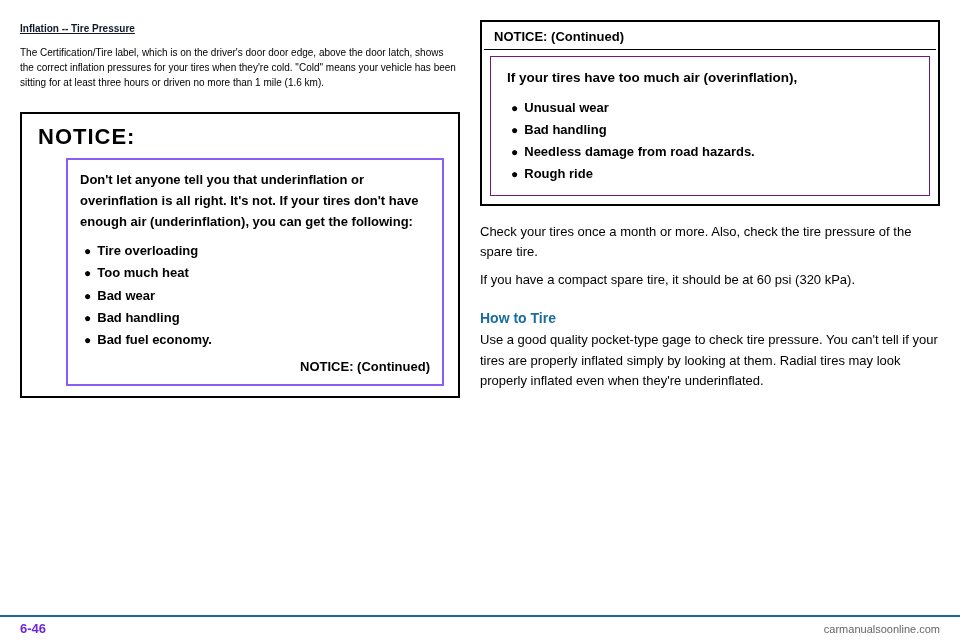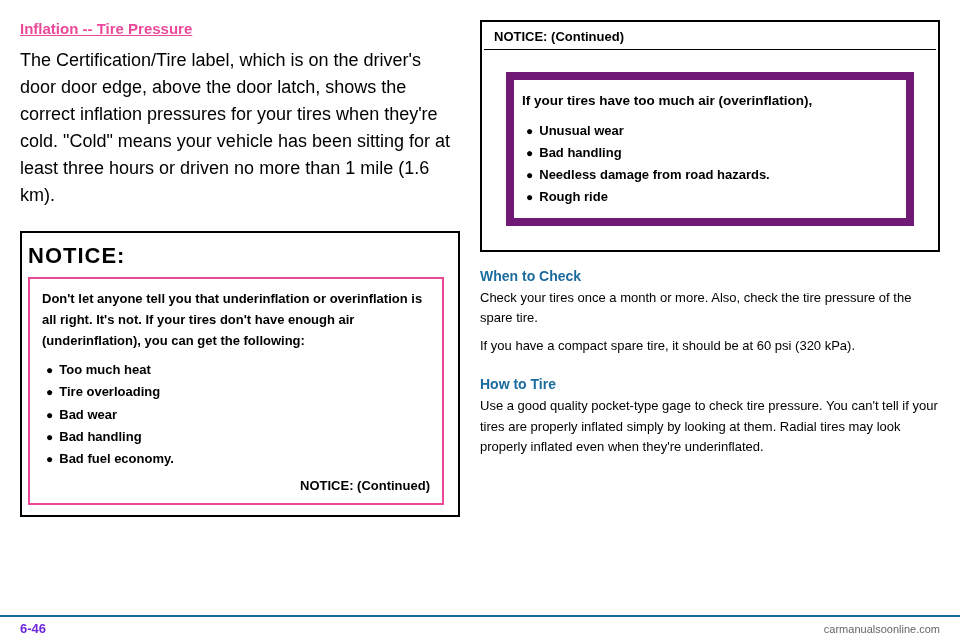--- a/index.html
+++ b/index.html
@@ -26,51 +26,52 @@
     
     .left-column {
       width: 440px;
       flex-shrink: 0;
       display: flex;
       flex-direction: column;
       gap: 10px;
     }
 
     .section-title {
-      color: #ec4899;
-      font-weight: bold;
-      font-size: 15px;
+      color: #0f172a;
+      font-weight: bold;
+      font-size: 10px;
       text-decoration: underline;
       margin-bottom: 4px;
     }
 
     .intro-text {
-      font-size: 18px;
+      font-size: 10px;
       line-height: 1.5;
       margin-bottom: 8px;
     }
 
     
     .notice-outer {
       border: 2px solid #000;
-      padding: 10px 14px 10px 6px;
+      padding: 10px 14px 10px 16px;
       margin-top: 4px;
     }
 
     .notice-outer-title {
       font-size: 22px;
       font-weight: bold;
       letter-spacing: 1px;
       margin-bottom: 8px;
     }
 
     
     .notice-inner {
-      border: 2px solid #ec4899;
+      border: 2px solid #8b5cf6;
       padding: 10px 12px;
+      margin-left: 28px;
     }
 
     .notice-inner-text {
       font-weight: bold;
       font-size: 13px;
       line-height: 1.6;
       margin-bottom: 8px;
     }
 
     .bullet-list {
@@ -117,23 +118,23 @@
 
     .notice-right-header {
       background: #fff;
       font-weight: bold;
       font-size: 13px;
       padding: 5px 10px;
       border-bottom: 1px solid #000;
     }
 
     .notice-right-inner {
-      border: 8px solid #701a75;
-      margin: 22px;
-      padding: 10px 8px;
+      border: 1px solid #701a75;
+      margin: 6px;
+      padding: 10px 16px;
     }
 
     .notice-right-inner-text {
       font-weight: bold;
       font-size: 13.5px;
       line-height: 1.6;
       margin-bottom: 8px;
     }
 
     .section-when {
@@ -196,22 +197,22 @@
 
     <p class="intro-text">The Certification/Tire label, which is on the driver's door door edge, above the door latch, shows the correct inflation pressures for your tires when they're cold. "Cold" means your vehicle has been sitting for at least three hours or driven no more than 1 mile (1.6 km).</p>
 
     <div class="notice-outer">
       <div class="notice-outer-title">NOTICE:</div>
 
       <div class="notice-inner">
         <p class="notice-inner-text">Don't let anyone tell you that underinflation or overinflation is all right. It's not. If your tires don't have enough air (underinflation), you can get the following:</p>
         <ul class="bullet-list">
 
+            <li>Tire overloading</li>
             <li>Too much heat</li>
-            <li>Tire overloading</li>
             <li>Bad wear</li>
             <li>Bad handling</li>
             <li>Bad fuel economy.</li>
           </ul>
         <div class="notice-continued">NOTICE: (Continued)</div>
       </div>
     </div>
 
   </div>
 
@@ -227,21 +228,20 @@
 
         <li>Unusual wear</li>
             <li>Bad handling</li>
             <li>Needless damage from road hazards.</li>
             <li>Rough ride</li>
           </ul>
       </div>
     </div>
 
     <div class="section-when">
-      <div class="section-subtitle">When to Check</div>
       <p class="body-text">Check your tires once a month or more. Also, check the tire pressure of the spare tire.</p>
       <p class="body-text">If you have a compact spare tire, it should be at 60 psi (320 kPa).</p>
     </div>
 
     <div>
       <div class="section-subtitle">How to Tire</div>
       <p class="body-text">Use a good quality pocket-type gage to check tire pressure. You can't tell if your tires are properly inflated simply by looking at them. Radial tires may look properly inflated even when they're underinflated.</p>
     </div>
 
   </div>

